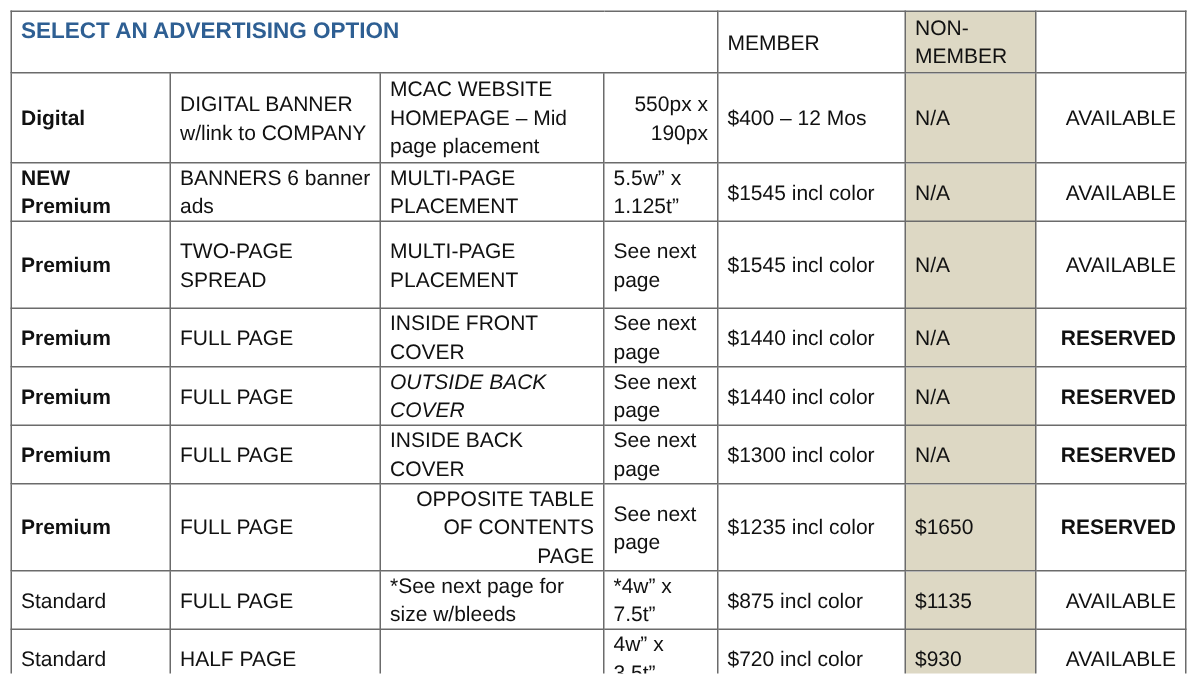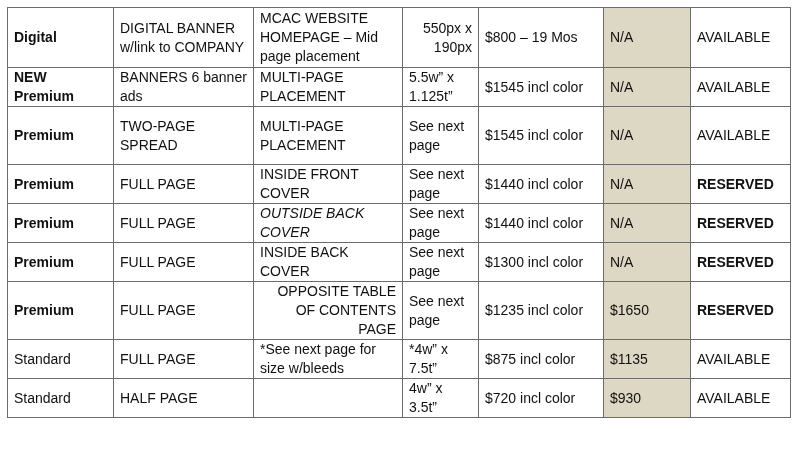--- a/index.html
+++ b/index.html
@@ -13,43 +13,49 @@
   table.ad td {
     border: 1.5px solid #6b6b6b;
     padding: 0 6px;
     vertical-align: middle;
     line-height: 19px;
     overflow: hidden;
   }
   .title { color: #2e5f93; font-weight: bold; font-size: 15px; vertical-align: top !important; padding-top: 3px !important; }
   .shaded { background: #ddd8c4; }
   .bold { font-weight: bold; }
-  .center { text-align: left; }
+  .center { text-align: right; }
   tr.hdr td { height: 37px; }
 </style>
 </head>
 <body>
 
 <table class="ad">
   <colgroup>
     <col style="width:106px">
       <col style="width:140px">
       <col style="width:149px">
       <col style="width:76px">
       <col style="width:125px">
       <col style="width:87px">
       <col style="width:100px">
   </colgroup>
   <tbody id="tbody">
+    <tr class="hdr">
+      <td colspan="4" class="title">SELECT AN ADVERTISING OPTION</td>
+      <td>MEMBER</td>
+      <td class="shaded">NON-MEMBER</td>
+      <td></td>
+    </tr>
   <tr style="height: 60px;">
         <td class="bold" style="height: 58px;">Digital</td>
         <td class="" style="height: 58px;">DIGITAL BANNER w/link to COMPANY</td>
         <td class="" style="height: 58px;">MCAC WEBSITE HOMEPAGE – Mid page placement</td>
         <td class="" style="height: 58px; text-align: right;">550px x 190px</td>
-        <td class="" style="height: 58px;">$800 – 19 Mos</td>
+        <td class="" style="height: 58px;">$400 – 12 Mos</td>
         <td class="shaded" style="height: 58px;">N/A</td>
         <td class="center" style="height: 58px;">AVAILABLE</td>
       </tr>
       <tr style="height: 39px;">
         <td class="bold" style="height: 37px;">NEW Premium</td>
         <td class="" style="height: 37px;">BANNERS 6 banner ads</td>
         <td class="" style="height: 37px;">MULTI-PAGE PLACEMENT</td>
         <td class="" style="height: 37px;">5.5w” x 1.125t”</td>
         <td class="" style="height: 37px;">$1545 incl color</td>
         <td class="shaded" style="height: 37px;">N/A</td>

